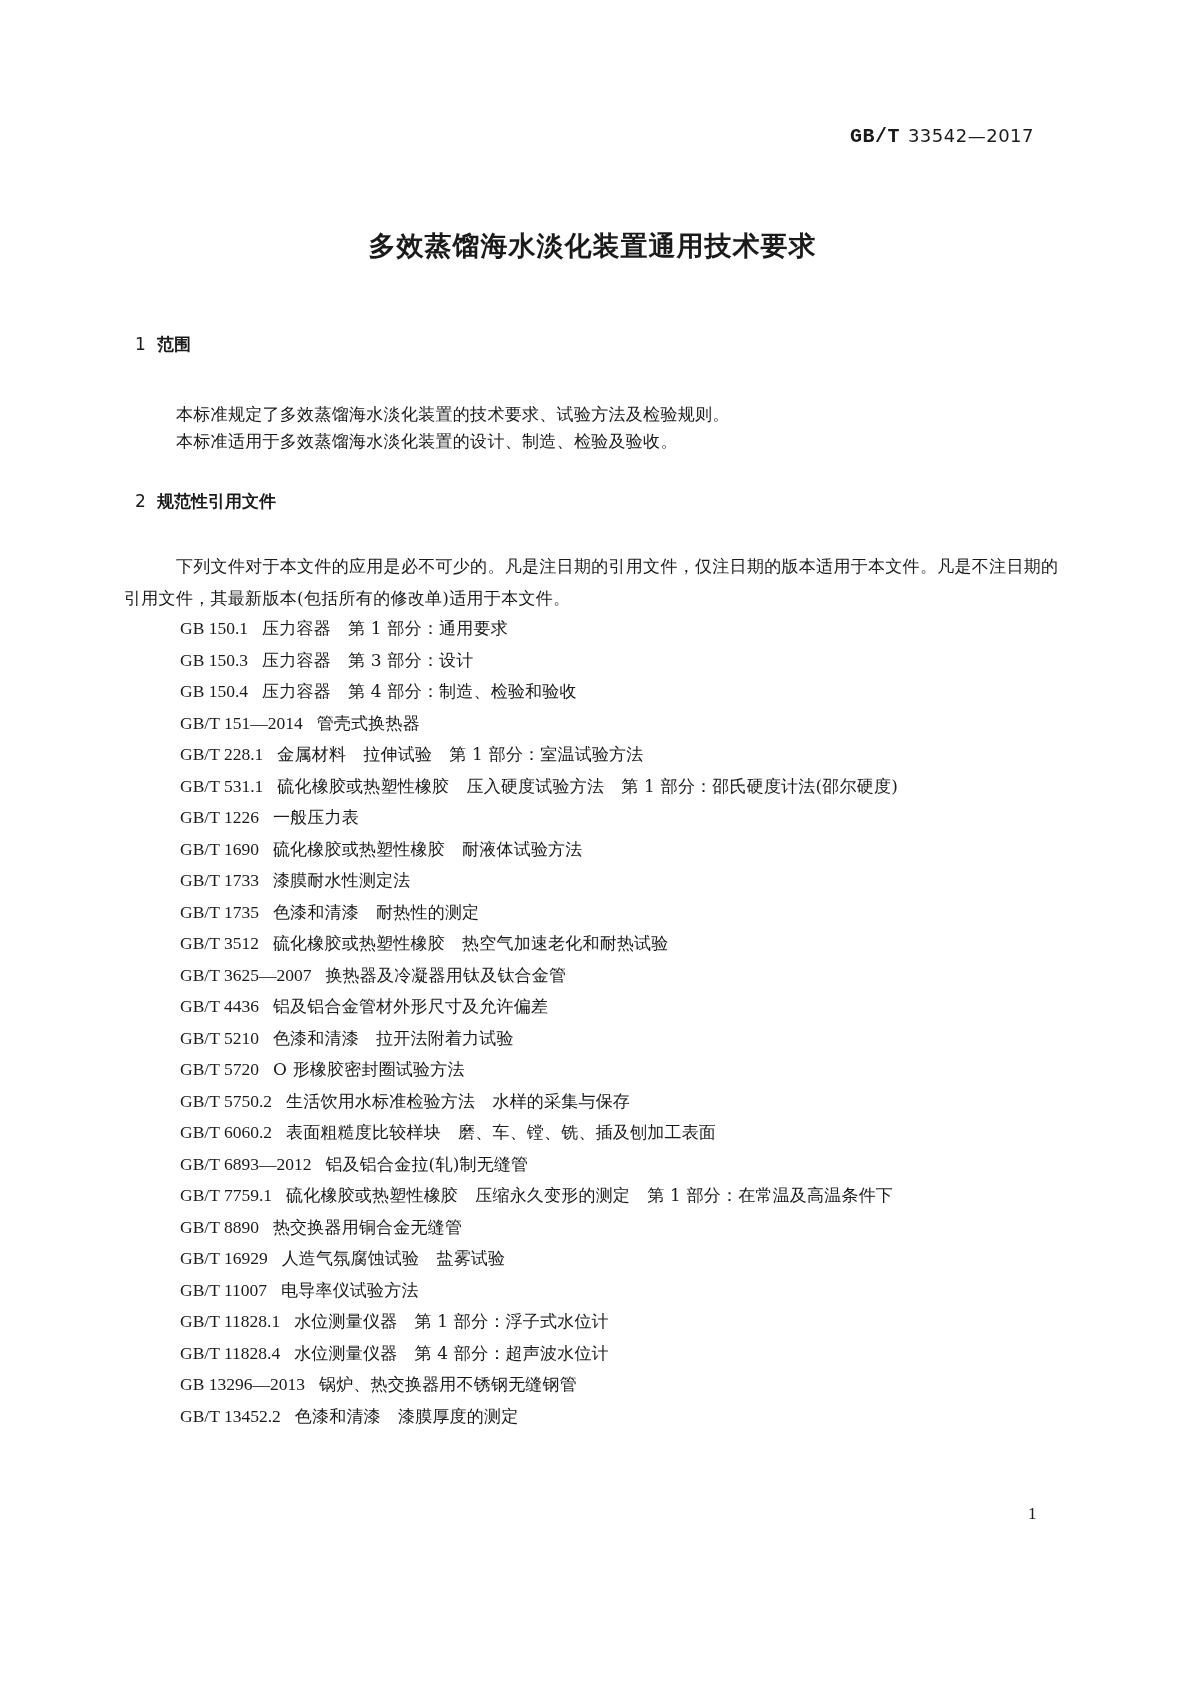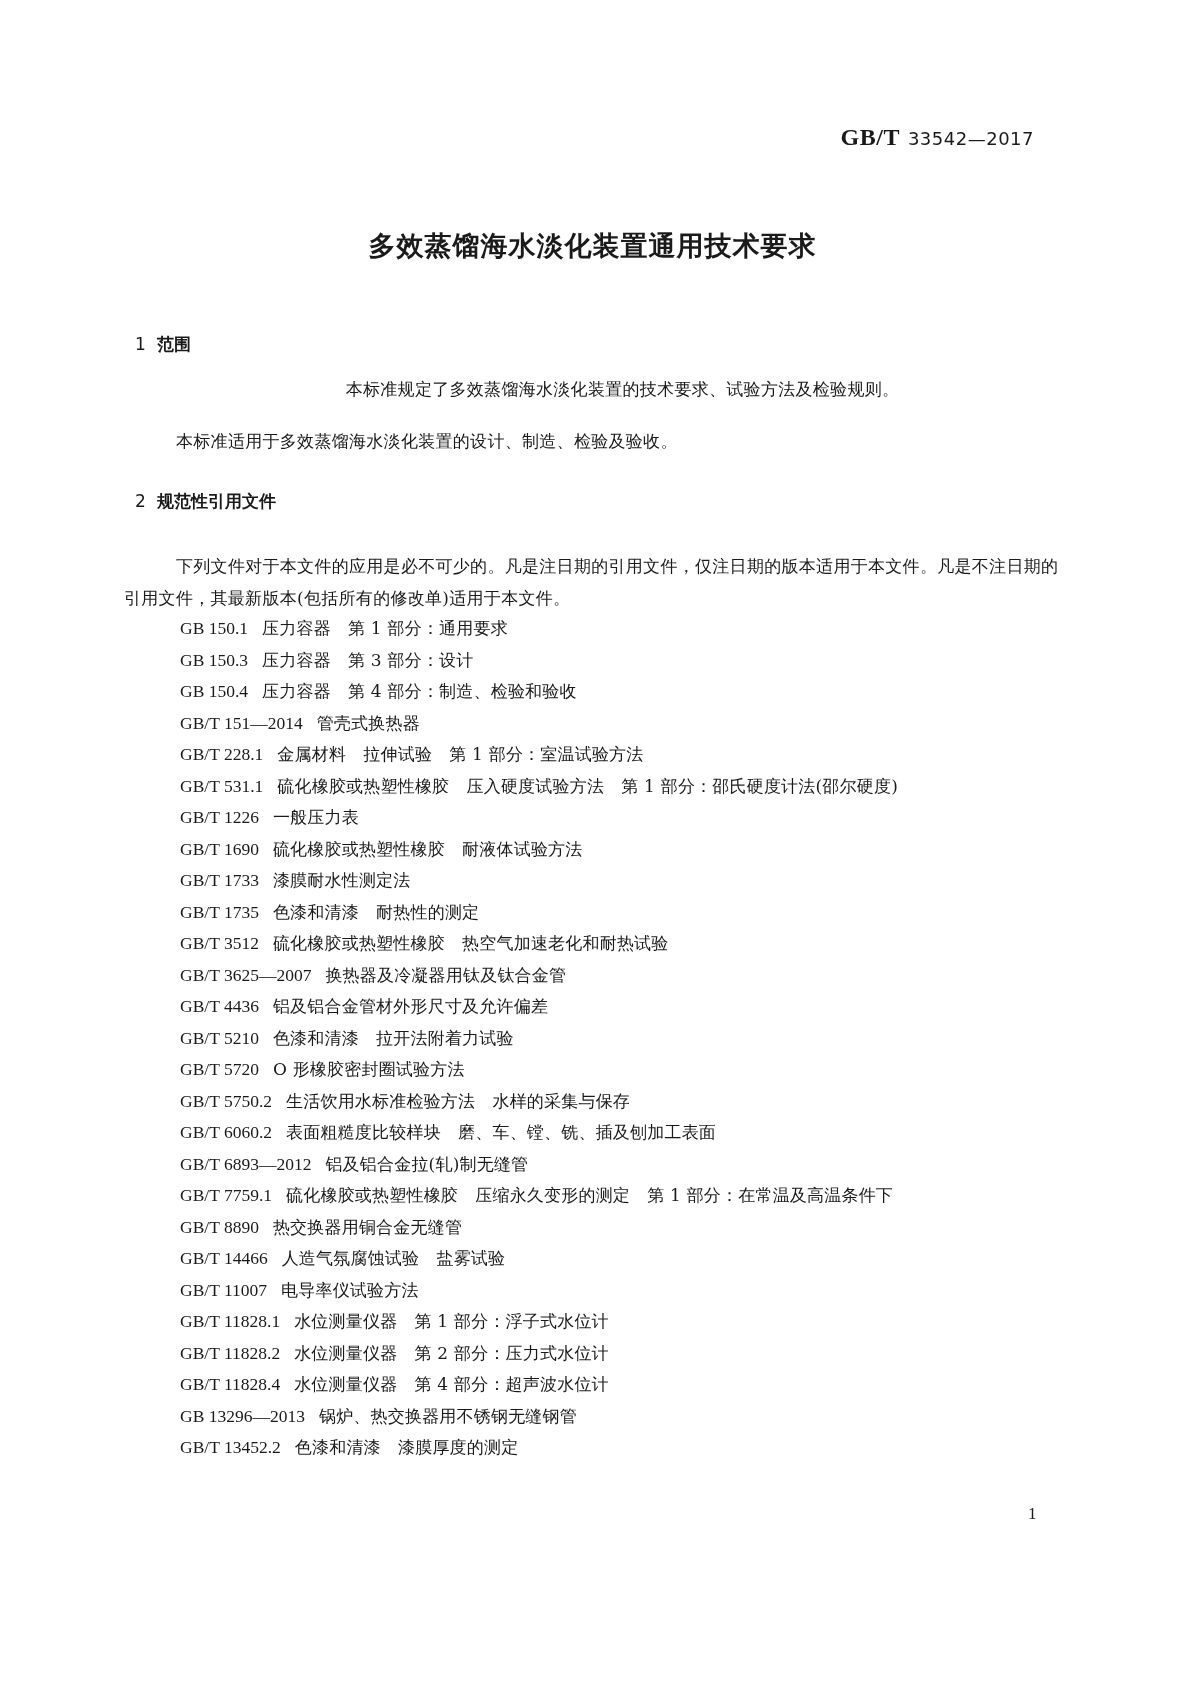--- a/index.html
+++ b/index.html
@@ -17,23 +17,23 @@
     }
     .std-code {
       position: absolute;
       top: 124px;
       right: 157px;
       font-size: 19px;
       letter-spacing: 0.5px;
       white-space: nowrap;
     }
     .std-code .gbt {
-      font-family: Liberation Serif, serif;
+      font-family: Liberation Mono, monospace;
       font-weight: bold;
-      font-size: 24px;
+      font-size: 20px;
     }
     .std-code .num {
       font-family: "DejaVu Sans", "Liberation Sans", sans-serif;
       font-size: 18px;
       margin-left: 8px;
       margin-top: 24px;
     }
     .doc-title {
       position: absolute;
       top: 228px;
@@ -103,21 +103,21 @@
 
 <div class="std-code">
   <span class="gbt">GB/T</span><span class="num">33542—2017</span>
 </div>
 
 <div class="doc-title">多效蒸馏海水淡化装置通用技术要求</div>
 
 <div class="section-heading" style="top:333px;">
   <span class="sec-num">1</span><span>范围</span>
 </div>
-<div class="para single" style="top:374px;text-align:center;">本标准规定了多效蒸馏海水淡化装置的技术要求、试验方法及检验规则。</div>
+<div class="para single" style="top:399px;">本标准规定了多效蒸馏海水淡化装置的技术要求、试验方法及检验规则。</div>
 <div class="para single" style="top:426px;">本标准适用于多效蒸馏海水淡化装置的设计、制造、检验及验收。</div>
 
 <div class="section-heading" style="top:490px;">
   <span class="sec-num">2</span><span>规范性引用文件</span>
 </div>
 <div class="para" style="top:551px;">下列文件对于本文件的应用是必不可少的。凡是注日期的引用文件，仅注日期的版本适用于本文件。凡是不注日期的引用文件，其最新版本(包括所有的修改单)适用于本文件。</div>
 
 <ul class="ref-list" id="ref-list">
     <li class="ref-item"><span class="ref-code">GB 150.1</span><span class="ref-title">压力容器　第 1 部分：通用要求</span></li>
     <li class="ref-item"><span class="ref-code">GB 150.3</span><span class="ref-title">压力容器　第 3 部分：设计</span></li>
@@ -132,22 +132,21 @@
     <li class="ref-item"><span class="ref-code">GB/T 3512</span><span class="ref-title">硫化橡胶或热塑性橡胶　热空气加速老化和耐热试验</span></li>
     <li class="ref-item"><span class="ref-code">GB/T 3625—2007</span><span class="ref-title">换热器及冷凝器用钛及钛合金管</span></li>
     <li class="ref-item"><span class="ref-code">GB/T 4436</span><span class="ref-title">铝及铝合金管材外形尺寸及允许偏差</span></li>
     <li class="ref-item"><span class="ref-code">GB/T 5210</span><span class="ref-title">色漆和清漆　拉开法附着力试验</span></li>
     <li class="ref-item"><span class="ref-code">GB/T 5720</span><span class="ref-title">O 形橡胶密封圈试验方法</span></li>
     <li class="ref-item"><span class="ref-code">GB/T 5750.2</span><span class="ref-title">生活饮用水标准检验方法　水样的采集与保存</span></li>
     <li class="ref-item"><span class="ref-code">GB/T 6060.2</span><span class="ref-title">表面粗糙度比较样块　磨、车、镗、铣、插及刨加工表面</span></li>
     <li class="ref-item"><span class="ref-code">GB/T 6893—2012</span><span class="ref-title">铝及铝合金拉(轧)制无缝管</span></li>
     <li class="ref-item"><span class="ref-code">GB/T 7759.1</span><span class="ref-title">硫化橡胶或热塑性橡胶　压缩永久变形的测定　第 1 部分：在常温及高温条件下</span></li>
     <li class="ref-item"><span class="ref-code">GB/T 8890</span><span class="ref-title">热交换器用铜合金无缝管</span></li>
-    <li class="ref-item"><span class="ref-code">GB/T 14466</span><span class="ref-title">人造气氛腐蚀试验　盐雾试验</span></li>
+    <li class="ref-item"><span class="ref-code">GB/T 16929</span><span class="ref-title">人造气氛腐蚀试验　盐雾试验</span></li>
     <li class="ref-item"><span class="ref-code">GB/T 11007</span><span class="ref-title">电导率仪试验方法</span></li>
     <li class="ref-item"><span class="ref-code">GB/T 11828.1</span><span class="ref-title">水位测量仪器　第 1 部分：浮子式水位计</span></li>
-    <li class="ref-item"><span class="ref-code">GB/T 11828.2</span><span class="ref-title">水位测量仪器　第 2 部分：压力式水位计</span></li>
     <li class="ref-item"><span class="ref-code">GB/T 11828.4</span><span class="ref-title">水位测量仪器　第 4 部分：超声波水位计</span></li>
     <li class="ref-item"><span class="ref-code">GB 13296—2013</span><span class="ref-title">锅炉、热交换器用不锈钢无缝钢管</span></li>
     <li class="ref-item"><span class="ref-code">GB/T 13452.2</span><span class="ref-title">色漆和清漆　漆膜厚度的测定</span></li>
   </ul>
 
 <div class="page-number">1</div>
 
 </body></html>

